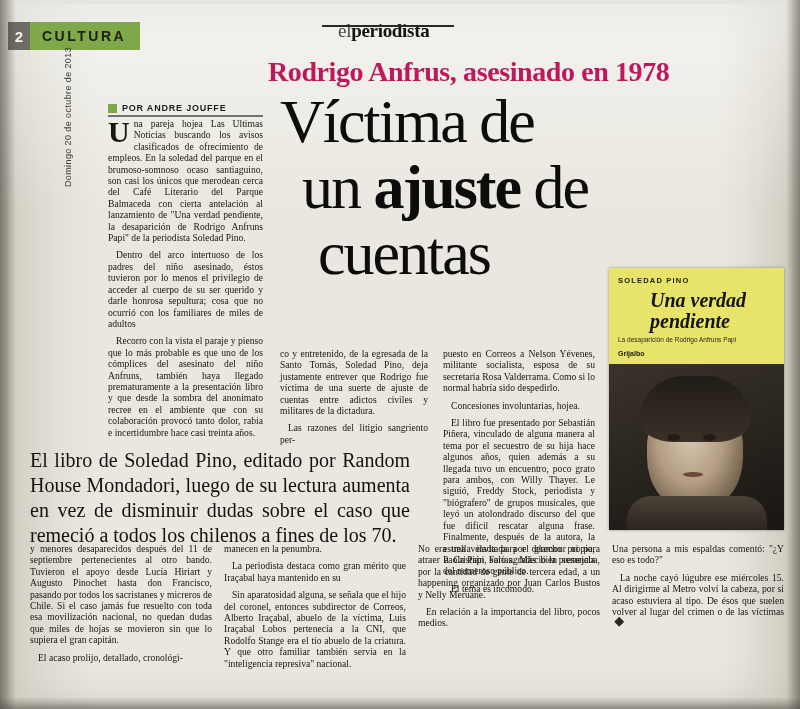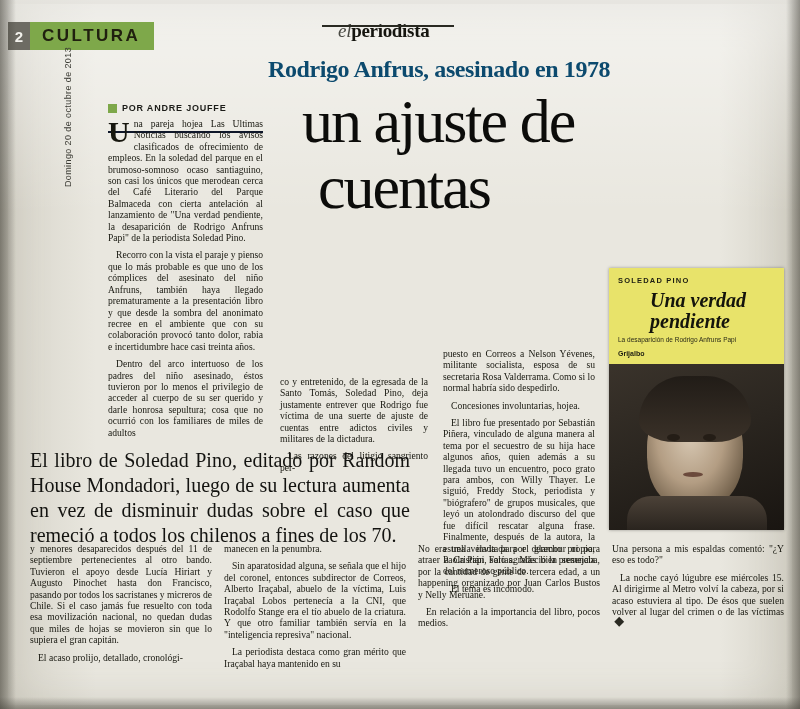--- a/index.html
+++ b/index.html
@@ -61,37 +61,37 @@
     font-size: 15px;
     font-weight: bold;
     display: flex;
     align-items: center;
     justify-content: center;
   }
   .cat-green {
     background: #7ea84a;
     color: #20200f;
     font-family: "Liberation Sans", sans-serif;
-    font-size: 17px;
+    font-size: 14px;
     letter-spacing: 2.5px;
     font-weight: bold;
     padding: 0 14px 0 12px;
     display: flex;
     align-items: center;
   }
   .masthead {
     position: absolute;
     left: 330px;
     top: -2px;
     font-family: "Liberation Serif", serif;
     font-size: 19px;
     color: #15150f;
     letter-spacing: -0.3px;
   }
-  .masthead .el { font-style: italic; color: #4a4a44; }
+  .masthead .el { color: #4a4a44; }
   .masthead .per { font-weight: bold; }
   .masthead-rule {
     position: absolute;
     left: 322px;
     top: 25px;
     width: 132px;
     height: 2px;
     background: #2a2a22;
   }
 
@@ -112,52 +112,52 @@
   }
 
   
   .kicker {
     position: absolute;
     left: 268px;
     top: 56px;
     width: 430px;
     font-family: "Liberation Serif", serif;
     font-weight: bold;
-    font-size: 24px;
-    color: #0c4a6e;
+    font-size: 28px;
+    color: #be185d;
     letter-spacing: -0.4px;
   }
   .bigtitle {
     position: absolute;
     left: 280px;
     top: 88px;
     width: 420px;
     font-family: "Liberation Serif", serif;
     font-size: 62px;
     line-height: 66px;
     color: #0c0c0a;
     letter-spacing: -2px;
     text-align: left;
   }
-  .bigtitle .b { font-weight: normal; text-align: center; }
+  .bigtitle .b { font-weight: bold; text-align: center; }
   .bigtitle .l2 { display: block; padding-left: 22px; }
   .bigtitle .l3 { display: block; padding-left: 6px; margin-left: 32px; }
 
   
   .byline {
     position: absolute;
     left: 108px;
     top: 103px;
     width: 155px;
   }
   .byline-bar {
     display: flex;
     align-items: flex-end;
-    border-bottom: 2px solid #0f172a;
-    padding-bottom: 18px;
+    border-bottom: 2px solid #737373;
+    padding-bottom: 2px;
   }
   .byline-sq {
     width: 9px; height: 9px;
     background: #7ea84a;
     margin-right: 5px;
   }
   .byline-txt {
     font-family: "Liberation Sans", sans-serif;
     font-size: 9px;
     font-weight: bold;
@@ -179,21 +179,21 @@
   .dropcap {
     float: left;
     font-size: 30px;
     line-height: 25px;
     font-weight: bold;
     padding: 1px 4px 0 0;
     font-family: "Liberation Serif", serif;
   }
 
   #col1 { left: 108px; top: 118px; width: 155px; }
-  #col2 { left: 280px; top: 348px; width: 148px; margin-top: 28px; }
+  #col2 { left: 280px; top: 348px; width: 148px; }
   #col3 { left: 443px; top: 348px; width: 152px; }
 
   
   .pullquote {
     position: absolute;
     left: 30px;
     top: 448px;
     width: 380px;
     font-family: "Liberation Serif", serif;
     font-size: 20px;
@@ -342,35 +342,36 @@
     <div class="masthead">
       <span class="el">el</span><span class="per">periodista</span>
     </div>
   </div>
   <div class="masthead-rule"></div>
 
   <div class="datestrip">Domingo 20 de octubre de 2013</div>
 
   <div class="kicker">Rodrigo Anfrus, asesinado en 1978</div>
   <div class="bigtitle">
+    <span>Víctima de</span>
     <span class="l2"><span>un </span><span class="b">ajuste</span><span> de</span></span>
     <span class="l3">cuentas</span>
   </div>
 
   <div class="byline">
     <div class="byline-bar">
       <span class="byline-sq"></span>
       <span class="byline-txt">POR ANDRE JOUFFE</span>
     </div>
   </div>
 
   <div class="col" id="col1">
     <p class="first"><span class="dropcap">U</span><span>na pareja hojea Las Ultimas Noticias buscando los avisos clasificados de ofrecimiento de empleos. En la soledad del parque en el brumoso-somnoso ocaso santiaguino, son casi los únicos que merodean cerca del Café Literario del Parque Balmaceda con cierta antelación al lanzamiento de "Una verdad pendiente, la desaparición de Rodrigo Anfruns Papi" de la periodista Soledad Pino.</span></p>
+    <p>Dentro del arco intertuoso de los padres del niño asesinado, éstos tuvieron por lo menos el privilegio de acceder al cuerpo de su ser querido y darle honrosa sepultura; cosa que no ocurrió con los familiares de miles de adultos</p>
     <p>Recorro con la vista el paraje y pienso que lo más probable es que uno de los cómplices del asesinato del niño Anfruns, también haya llegado prematuramente a la presentación libro y que desde la sombra del anonimato recree en el ambiente que con su colaboración provocó tanto dolor, rabia e incertidumbre hace casi treinta años.</p>
-    <p>Dentro del arco intertuoso de los padres del niño asesinado, éstos tuvieron por lo menos el privilegio de acceder al cuerpo de su ser querido y darle honrosa sepultura; cosa que no ocurrió con los familiares de miles de adultos</p>
   </div>
 
   <div class="col" id="col2">
     <p class="first">co y entretenido, de la egresada de la Santo Tomás, Soledad Pino, deja justamente entrever que Rodrigo fue víctima de una suerte de ajuste de cuentas entre adictos civiles y militares de la dictadura.</p>
     <p>Las razones del litigio sangriento per-</p>
   </div>
 
   <div class="col" id="col3">
     <p class="first">puesto en Correos a Nelson Yévenes, militante socialista, esposa de su secretaria Rosa Valderrama. Como si lo normal habría sido despedirlo.</p>
     <p>Concesiones involuntarias, hojea.</p>
@@ -394,22 +395,22 @@
   </div>
 
   <div class="pullquote">El libro de Soledad Pino, editado por Random House Mondadori, luego de su lectura aumenta en vez de disminuir dudas sobre el caso que remeció a todos los chilenos a fines de los 70.</div>
 
   <div class="col" id="lcol1">
     <p class="first">y menores desaparecidos después del 11 de septiembre pertenecientes al otro bando. Tuvieron el apoyo desde Lucía Hiriart y Augusto Pinochet hasta don Francisco, pasando por todos los sacristanes y micreros de Chile. Si el caso jamás fue resuelto con toda esa movilización nacional, no quedan dudas que miles de hojas se movieron sin que lo supiera el gran capitán.</p>
     <p>El acaso prolijo, detallado, cronológi-</p>
   </div>
   <div class="col" id="lcol2">
     <p class="first">manecen en la penumbra.</p>
+    <p>La periodista destaca como gran mérito que Iraçabal haya mantenido en su</p>
     <p>Sin aparatosidad alguna, se señala que el hijo del coronel, entonces subdirector de Correos, Alberto Iraçabal, abuelo de la víctima, Luis Iraçabal Lobos pertenecía a la CNI, que Rodolfo Stange era el tío abuelo de la criatura. Y que otro familiar también servía en la "inteligencia represiva" nacional.</p>
-    <p>La periodista destaca como gran mérito que Iraçabal haya mantenido en su</p>
   </div>
   <div class="col" id="lcol3">
     <p class="first">No era una velada para el glamour ni para atraer a Cristián Farías. Más bien semejaba, por la cantidad de gente de tercera edad, a un happening organizado por Juan Carlos Bustos y Nelly Meruane.</p>
     <p>En relación a la importancia del libro, pocos medios.</p>
   </div>
   <div class="col" id="lcol4">
     <p class="first">Una persona a mis espaldas comentó: "¿Y eso es todo?"</p>
     <p><span>La noche cayó lúgubre ese miércoles 15. Al dirigirme al Metro volví la cabeza, por si acaso estuviera al tipo. De ésos que suelen volver al lugar del crimen o de las víctimas</span><span class="endmark"></span></p>
   </div>
 

